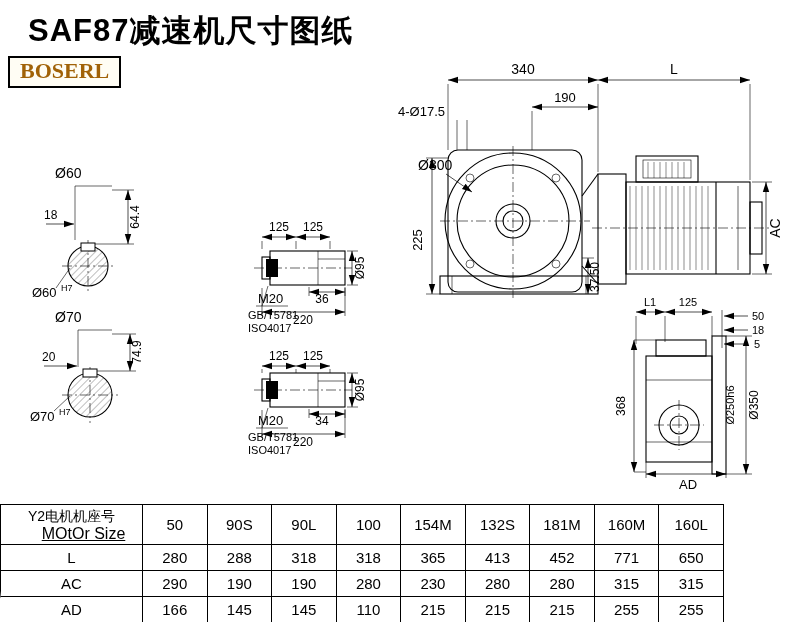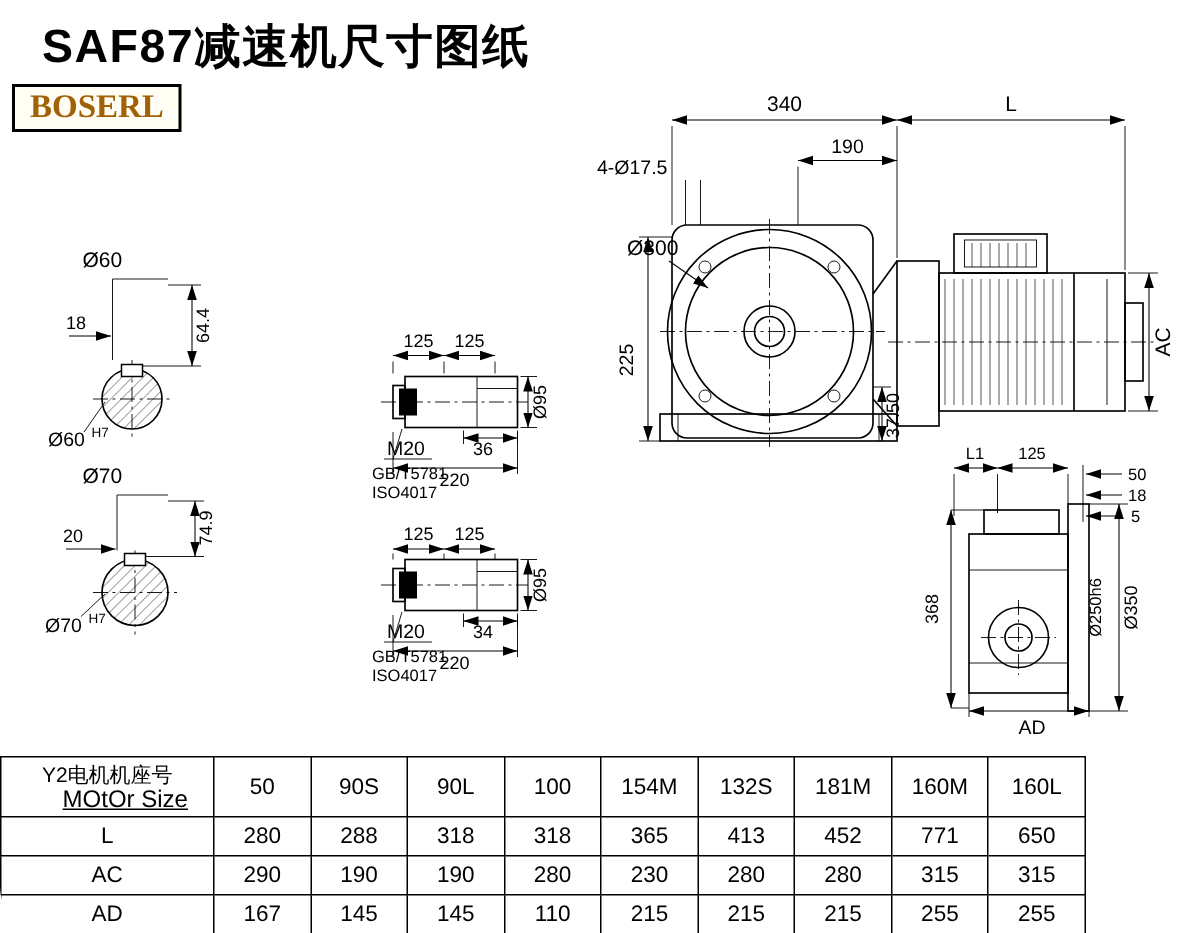--- a/index.html
+++ b/index.html
@@ -312,21 +312,21 @@
         <td>190</td>
         <td>280</td>
         <td>230</td>
         <td>280</td>
         <td>280</td>
         <td>315</td>
         <td>315</td>
       </tr>
       <tr class="r">
         <td>AD</td>
-        <td>167</td>
+        <td>166</td>
         <td>145</td>
         <td>145</td>
         <td>110</td>
         <td>215</td>
         <td>215</td>
         <td>215</td>
         <td>255</td>
         <td>255</td>
       </tr>
     </tbody>

